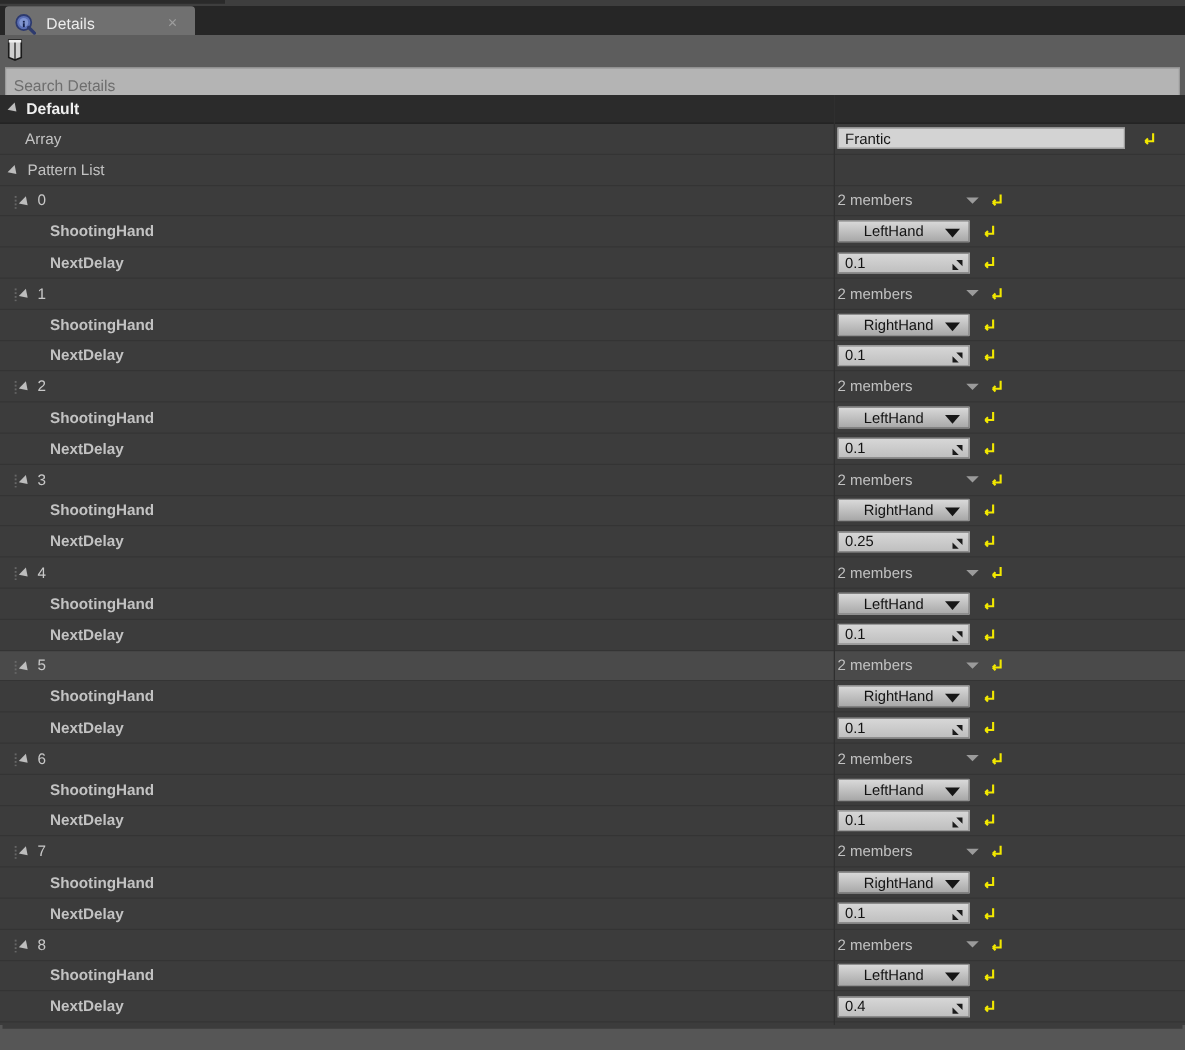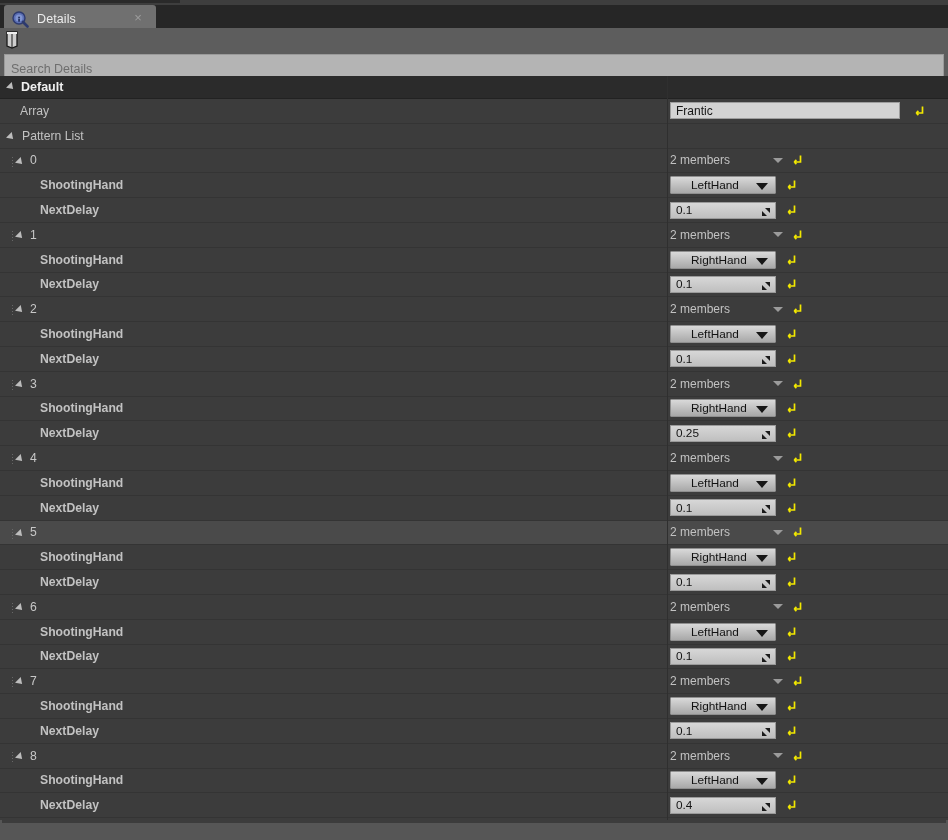--- a/index.html
+++ b/index.html
@@ -86,21 +86,21 @@
   .textfield{
     width:230px;height:17px;background:#d3d3d3;border:1px solid #9d9d9d;
     box-sizing:border-box;display:flex;align-items:center;
   }
   .textfield span{font-size:12px;color:#161616;margin-left:5px;}
 
   .numfield{
     width:106px;height:17px;
     background:linear-gradient(#d7d7d7,#bfbfbf);
     border:1px solid #9a9a9a;box-sizing:border-box;
-    display:flex;align-items:center;position:relative;
+    display:flex;align-items:flex-start;position:relative;
   }
   .numfield span.nv{font-size:11.8px;color:#141414;margin-left:5px;}
   .dragicon{position:absolute;right:4px;top:3px;width:10px;height:10px;}
 
   .combo{
     width:106px;height:18px;
     background:linear-gradient(#d9d9d9,#a8a8a8);
     border:1px solid #8f8f8f;box-sizing:border-box;
     display:flex;align-items:center;position:relative;
     border-radius:1px;

